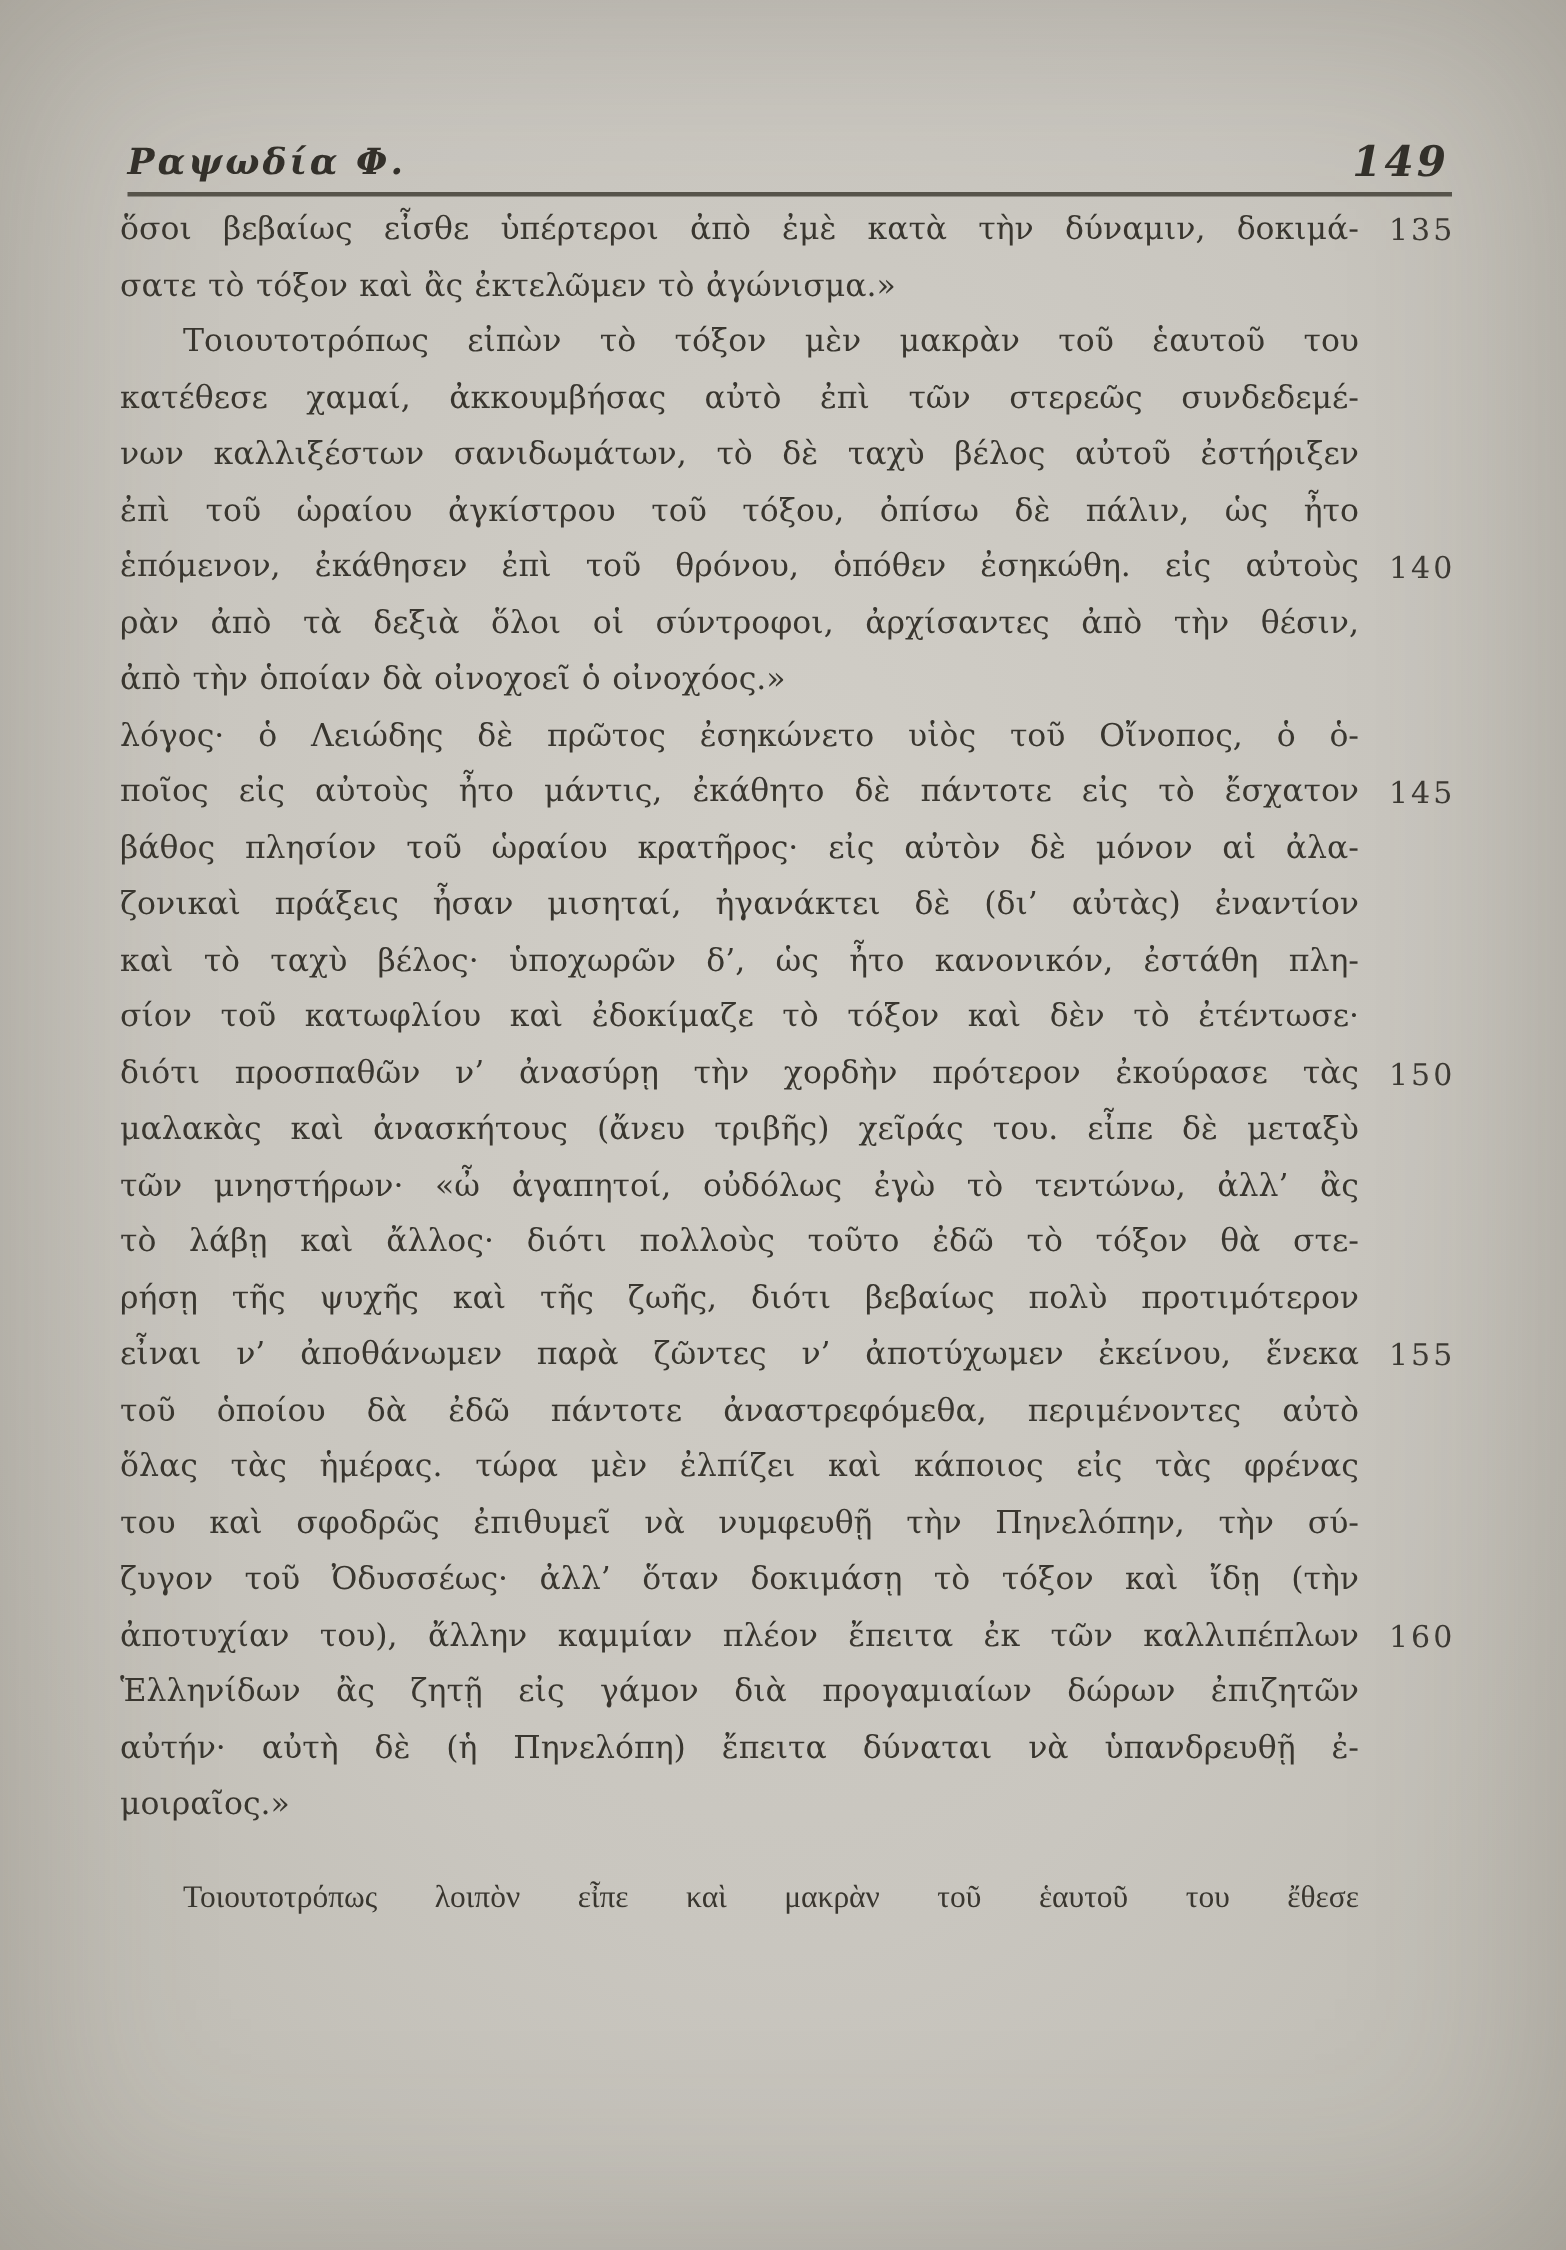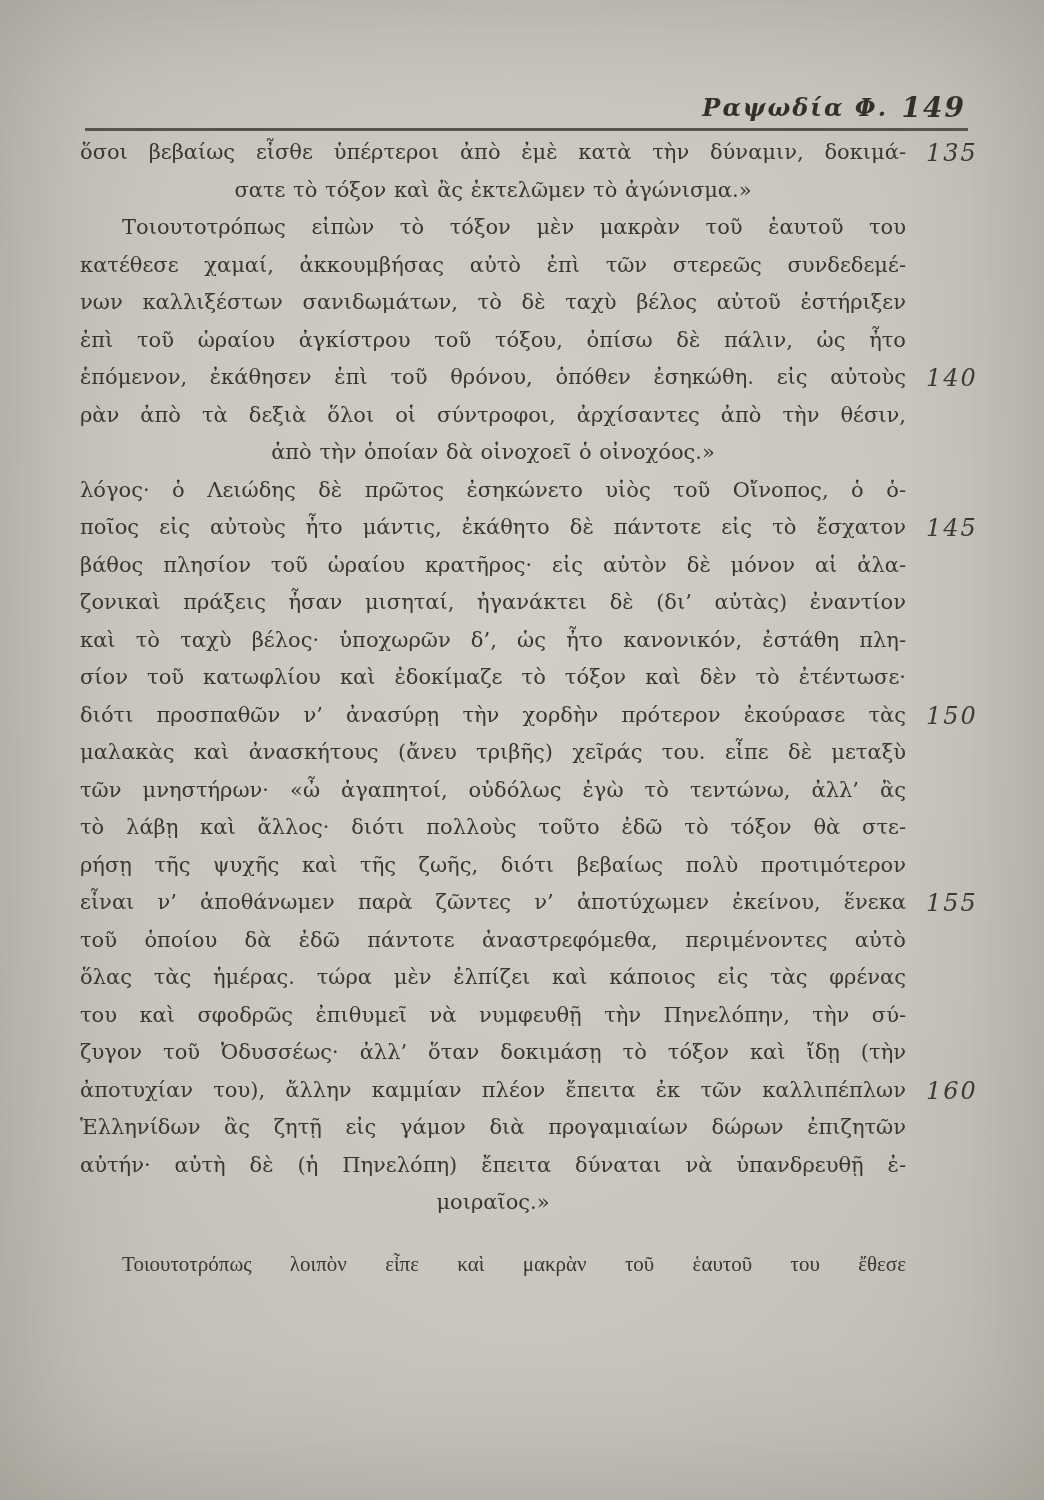--- a/index.html
+++ b/index.html
@@ -26,21 +26,21 @@
     left: 85px;
     width: 883px;
     height: 40px;
     border-bottom: 3px solid #57544b;
   }
   .header-title {
     position: absolute;
     left: 0;
     right: 80px;
     bottom: 6px;
-    text-align: right;
+    text-align: left;
     font-style: italic;
     font-weight: bold;
     font-size: 24px;
     letter-spacing: 2px;
     color: #33302a;
   }
   .header-pagenum {
     position: absolute;
     right: 2px;
     bottom: 4px;
@@ -75,35 +75,34 @@
     text-align: justify;
     word-spacing: 1px;
   }
   .line.justify .txt::after {
     content: "";
     display: inline-block;
     width: 100%;
     height: 0;
   }
   .line.endline .txt {
-    text-align: center;
+    text-align: left;
   }
   .line.indent .txt {
     text-indent: 42px;
   }
   .num {
     position: absolute;
     left: 846px;
     top: 1px;
     width: 70px;
-    font-size: 24px;
+    font-size: 20px;
     letter-spacing: 2px;
     color: #3c3933;
     white-space: nowrap;
-    font-style: italic;
   }
 </style>
 </head>
 <body>
 
 <div class="page">
 
   <div class="header">
     <div class="header-title">Ραψωδία Φ.</div>
     <div class="header-pagenum">149</div>

